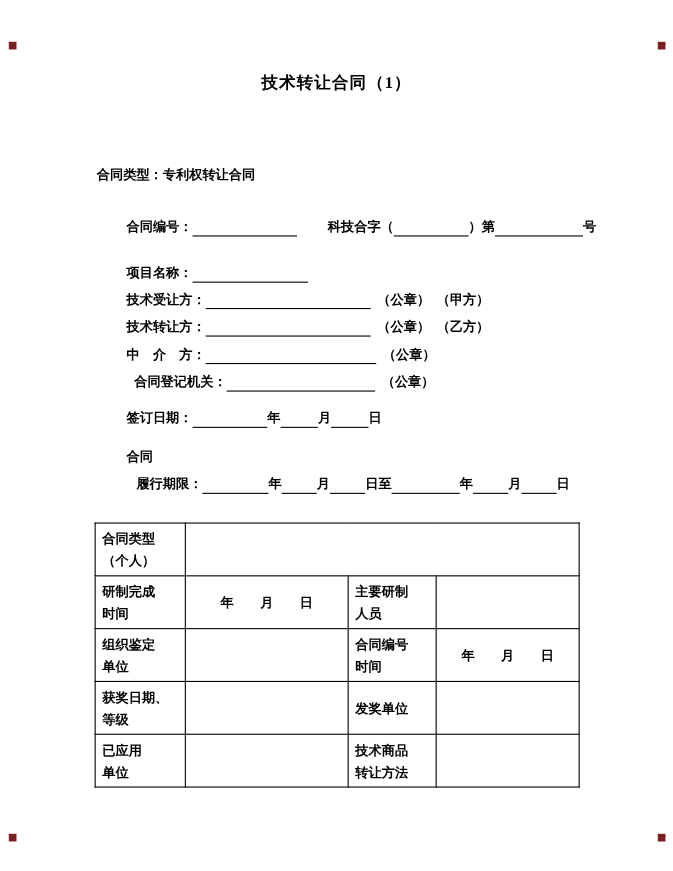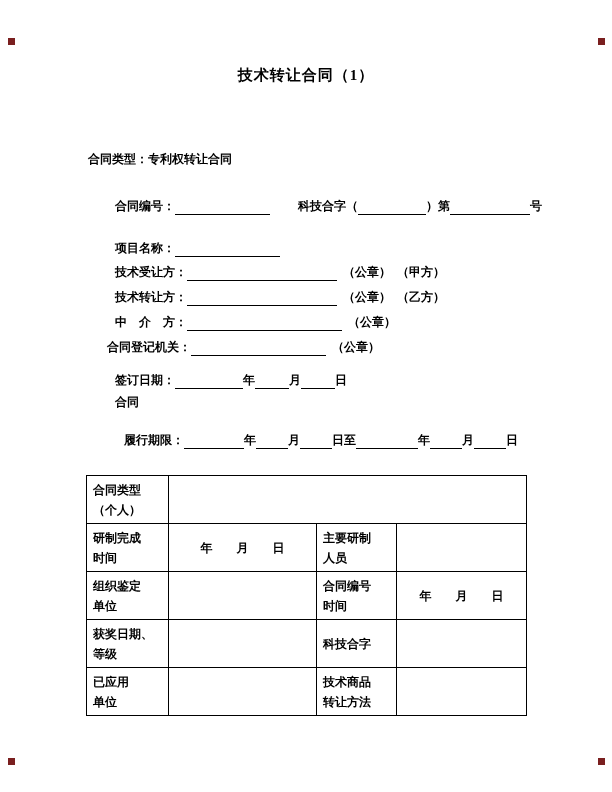--- a/index.html
+++ b/index.html
@@ -94,29 +94,29 @@
   </div>
 
   <div class="line" style="left:115px; top:288px;">
     <span>技术转让方：</span><span class="blank" style="width:150px;"></span><span class="tail">（公章）</span><span class="tail">（乙方）</span>
   </div>
 
   <div class="line" style="left:115px; top:313px;">
     <span>中　介　方：</span><span class="blank" style="width:155px;"></span><span class="tail">（公章）</span>
   </div>
 
-  <div class="line" style="left:107px; top:338px;font-family:Liberation Serif, serif;">
+  <div class="line" style="left:122px; top:338px;font-family:Liberation Serif, serif;">
     <span>合同登记机关：</span><span class="blank" style="width:135px;"></span><span class="tail">（公章）</span>
   </div>
 
   <div class="line" style="left:115px; top:363px;margin-top:8px;">
     <span>签订日期：</span><span class="blank" style="width:68px;"></span><span>年</span><span class="blank" style="width:34px;"></span><span>月</span><span class="blank" style="width:34px;"></span><span>日</span>
   </div>
 
-  <div class="line" style="left:115px; top:393px;">
+  <div class="line" style="left:115px; top:406px;">
     <span>合同</span>
   </div>
 
   <div class="line" style="left:88px; top:431px;margin-left:36px;">
     <span>履行期限：</span><span class="blank" style="width:60px;"></span><span>年</span><span class="blank" style="width:32px;"></span><span>月</span><span class="blank" style="width:32px;"></span><span>日</span><span>至</span><span class="blank" style="width:62px;"></span><span>年</span><span class="blank" style="width:32px;"></span><span>月</span><span class="blank" style="width:32px;"></span><span>日</span>
   </div>
 
   <table class="form-table">
     <colgroup>
       <col style="width:82px">
@@ -155,21 +155,21 @@
         <div>时间</div>
       </td>
       <td class="center">年　　月　　日</td>
     </tr>
     <tr>
       <td>
         <div>获奖日期、</div>
         <div>等级</div>
       </td>
       <td></td>
-      <td>科技合字</td>
+      <td>发奖单位</td>
       <td></td>
     </tr>
     <tr>
       <td>
         <div>已应用</div>
         <div>单位</div>
       </td>
       <td></td>
       <td>
         <div>技术商品</div>

